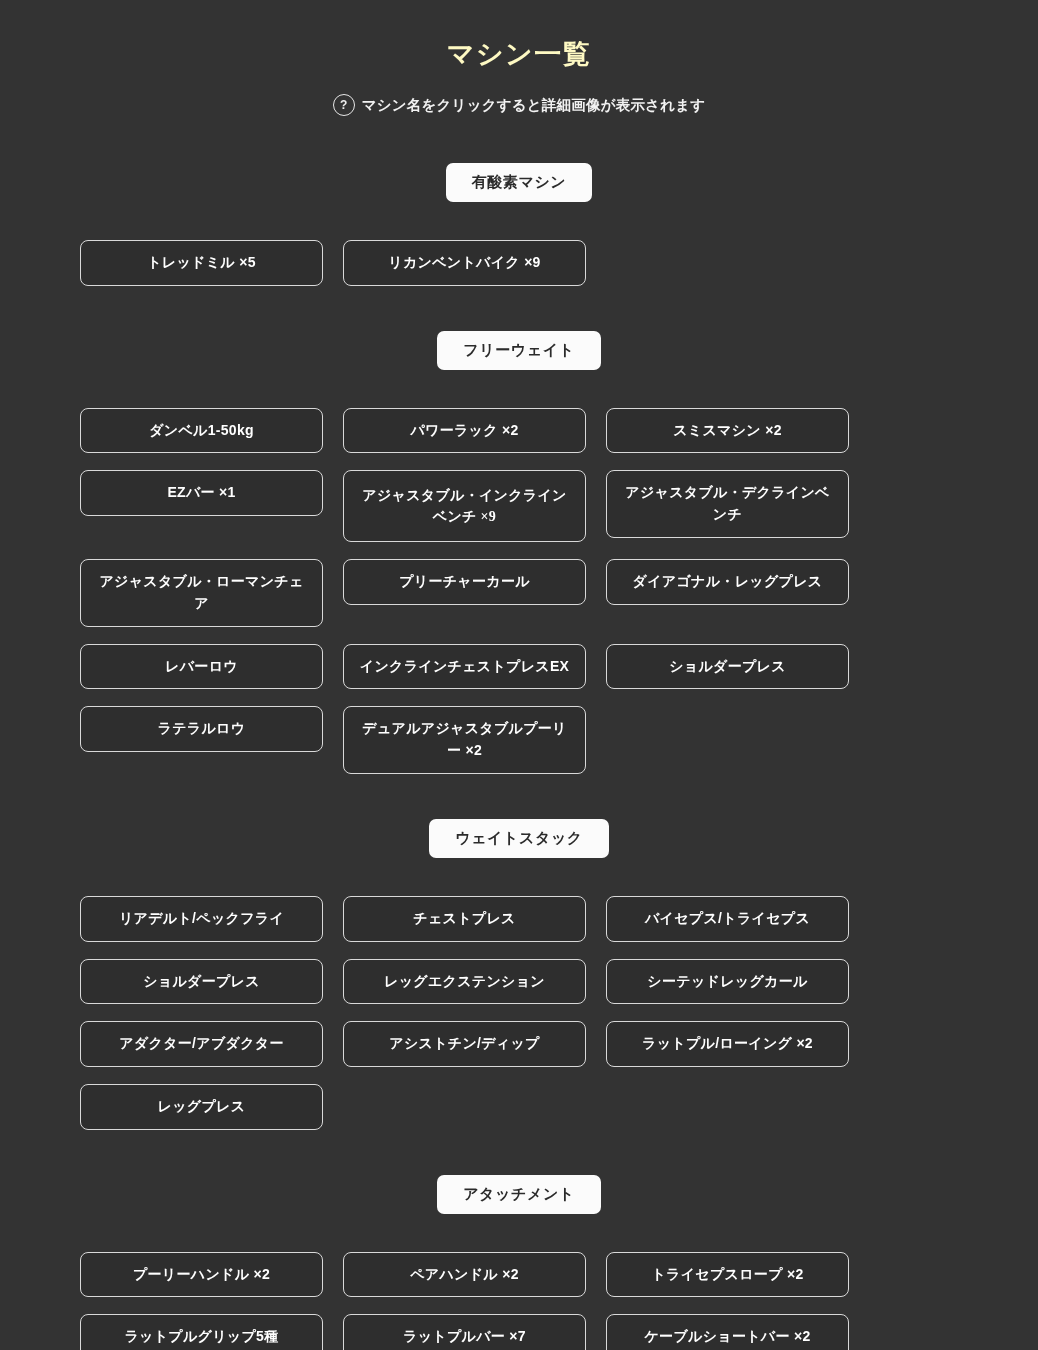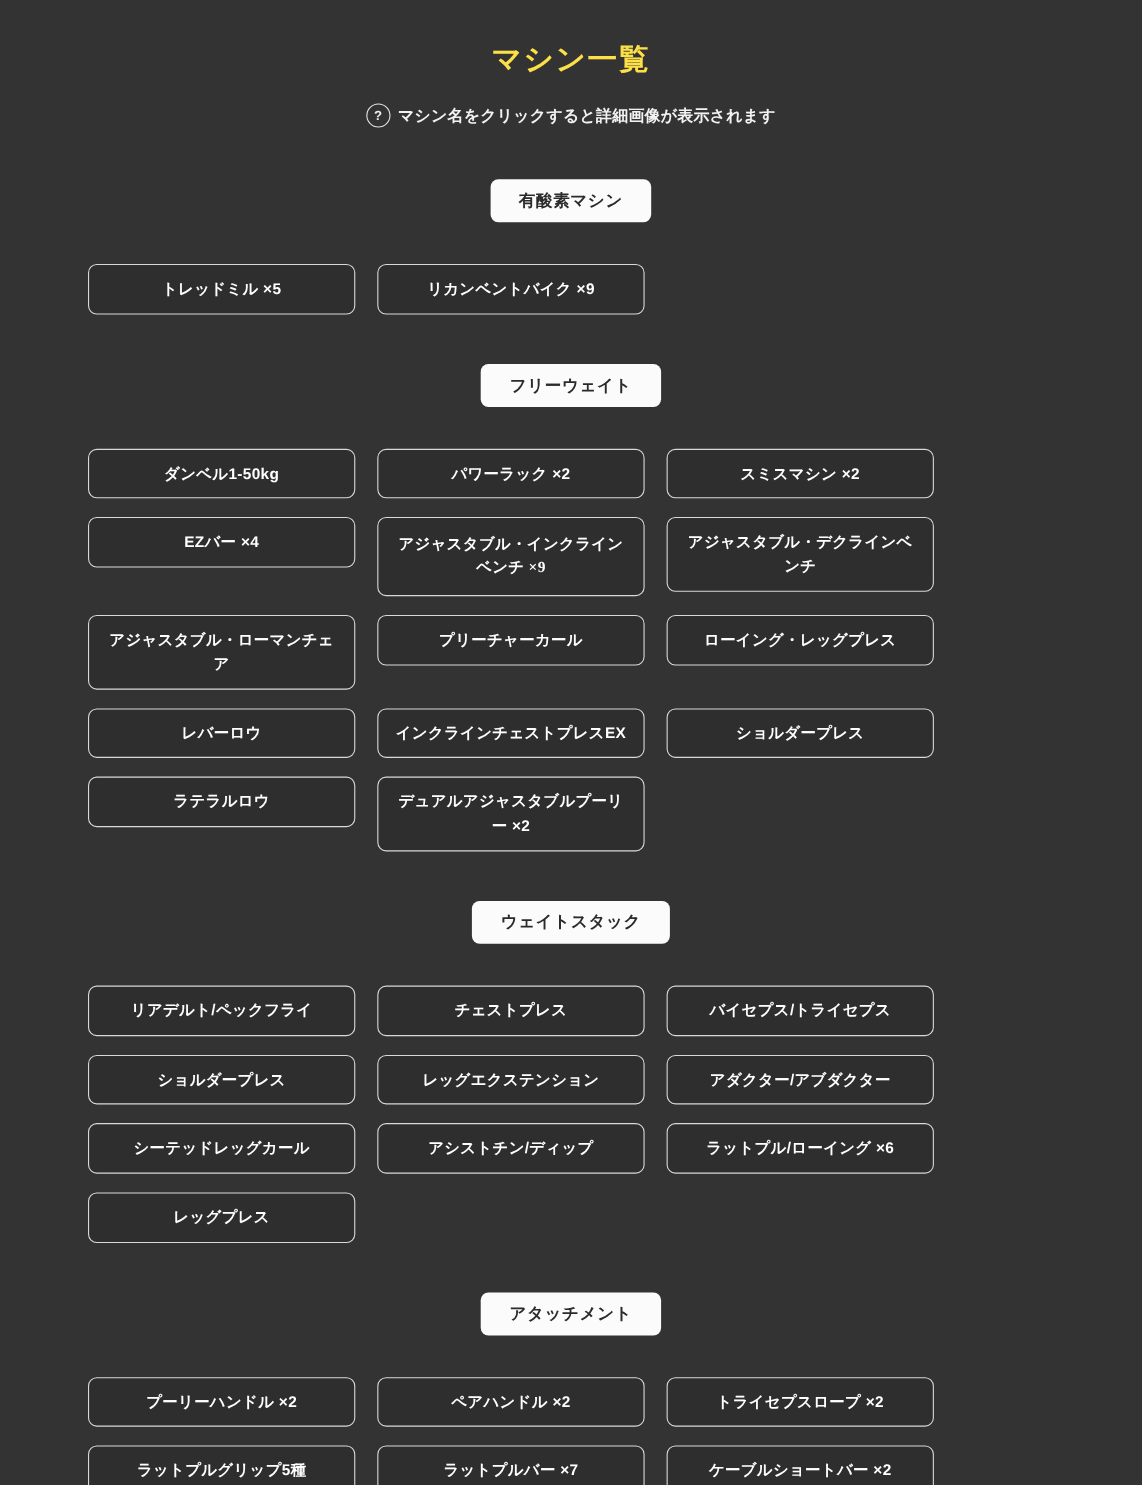--- a/index.html
+++ b/index.html
@@ -22,21 +22,21 @@
   }
 
   
   .page-title {
     margin: 0;
     padding: 8px 0 0 0;
     text-align: center;
     font-size: 27px;
     font-weight: bold;
     letter-spacing: 1.5px;
-    color: #fde047;
+    color: #fef9c3;
   }
   .subtitle-row {
     margin-top: 22px;
     display: flex;
     align-items: center;
     justify-content: center;
     gap: 7px;
   }
   .help-icon {
     width: 20px;
@@ -139,47 +139,47 @@
         </div>
       </div>
       <div class="section">
         <div class="section-header-wrap">
           <div class="section-header">フリーウェイト</div>
         </div>
         <div class="grid">
           <button class="machine-btn">ダンベル1-50kg</button>
           <button class="machine-btn">パワーラック ×2</button>
           <button class="machine-btn">スミスマシン ×2</button>
-          <button class="machine-btn">EZバー ×4</button>
+          <button class="machine-btn">EZバー ×1</button>
           <button class="machine-btn tall">アジャスタブル・インクラインベンチ ×9</button>
           <button class="machine-btn">アジャスタブル・デクラインベンチ</button>
           <button class="machine-btn">アジャスタブル・ローマンチェア</button>
           <button class="machine-btn">プリーチャーカール</button>
-          <button class="machine-btn">ローイング・レッグプレス</button>
+          <button class="machine-btn">ダイアゴナル・レッグプレス</button>
           <button class="machine-btn">レバーロウ</button>
           <button class="machine-btn">インクラインチェストプレスEX</button>
           <button class="machine-btn">ショルダープレス</button>
           <button class="machine-btn">ラテラルロウ</button>
           <button class="machine-btn">デュアルアジャスタブルプーリー ×2</button>
         </div>
       </div>
       <div class="section">
         <div class="section-header-wrap">
           <div class="section-header">ウェイトスタック</div>
         </div>
         <div class="grid">
           <button class="machine-btn">リアデルト/ペックフライ</button>
           <button class="machine-btn">チェストプレス</button>
           <button class="machine-btn">バイセプス/トライセプス</button>
           <button class="machine-btn">ショルダープレス</button>
           <button class="machine-btn">レッグエクステンション</button>
+          <button class="machine-btn">シーテッドレッグカール</button>
           <button class="machine-btn">アダクター/アブダクター</button>
-          <button class="machine-btn">シーテッドレッグカール</button>
           <button class="machine-btn">アシストチン/ディップ</button>
-          <button class="machine-btn">ラットプル/ローイング ×6</button>
+          <button class="machine-btn">ラットプル/ローイング ×2</button>
           <button class="machine-btn">レッグプレス</button>
         </div>
       </div>
       <div class="section">
         <div class="section-header-wrap">
           <div class="section-header">アタッチメント</div>
         </div>
         <div class="grid">
           <button class="machine-btn">プーリーハンドル ×2</button>
           <button class="machine-btn">ペアハンドル ×2</button>

